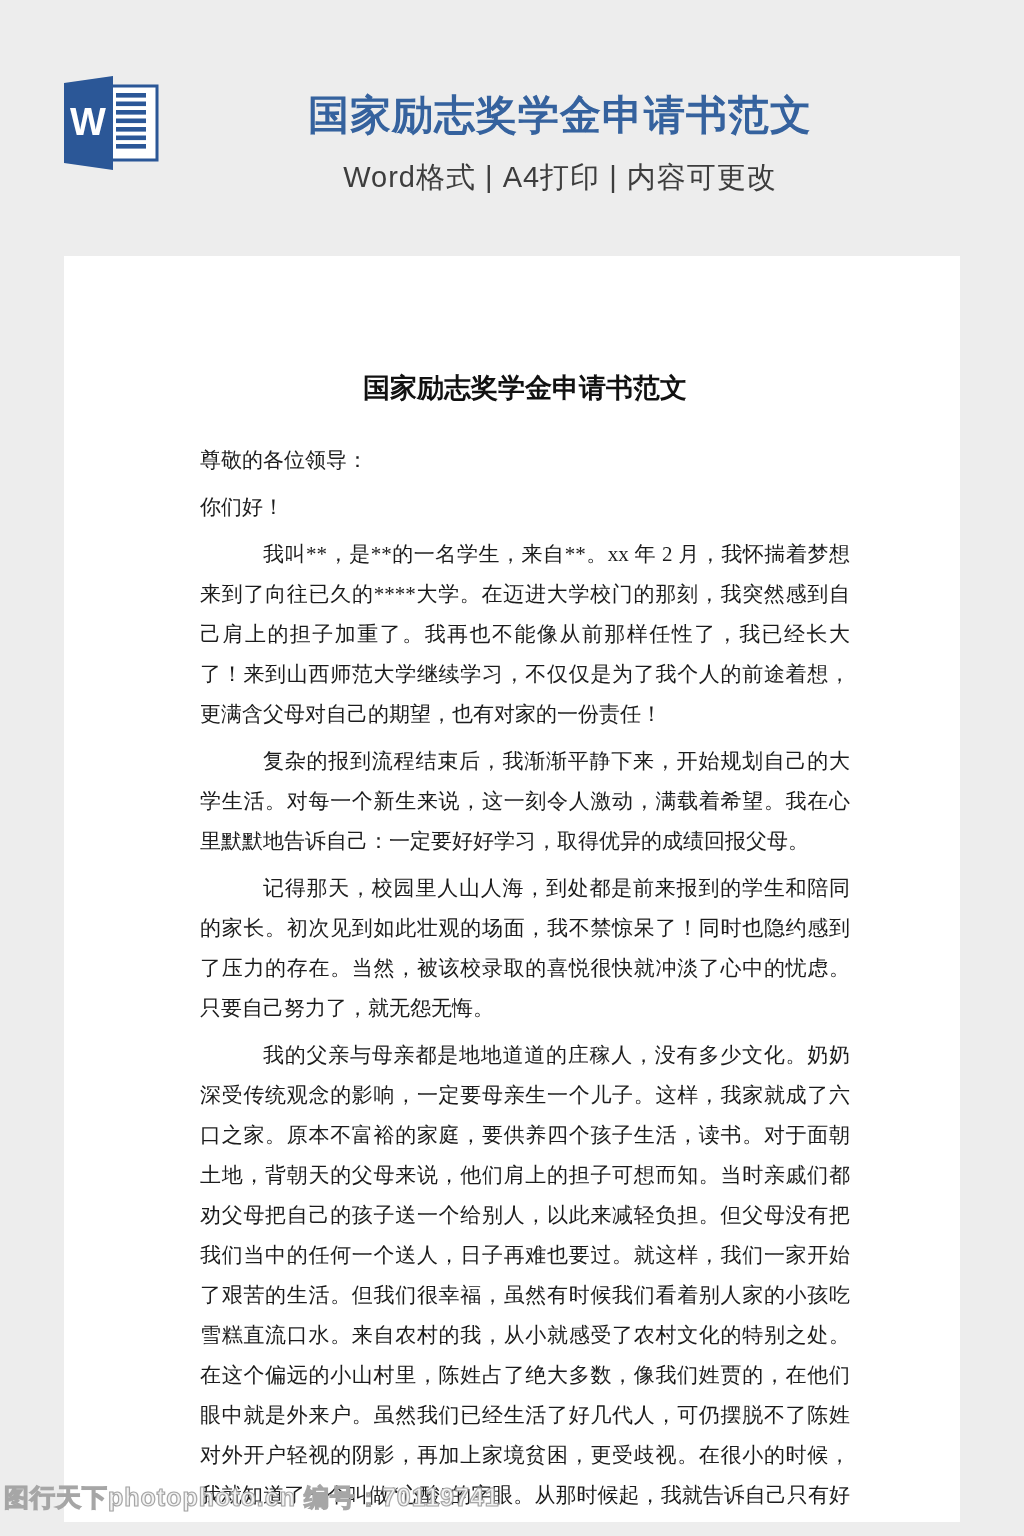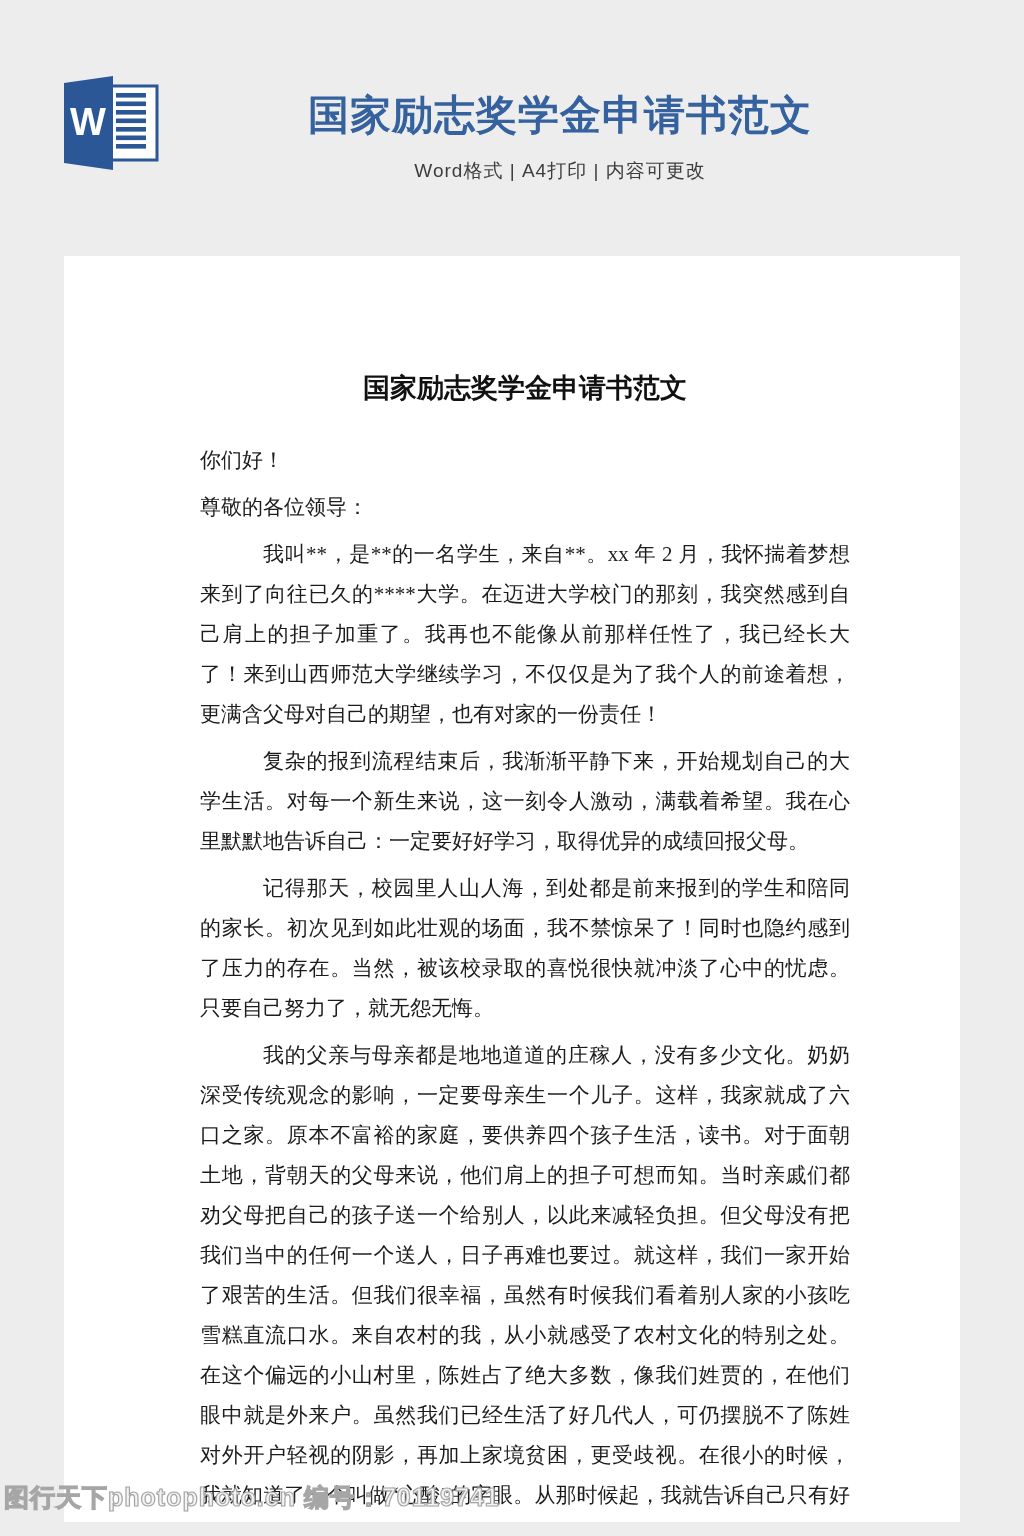--- a/index.html
+++ b/index.html
@@ -19,21 +19,21 @@
     width: 1024px; box-sizing: border-box; padding-left: 96px;
     text-align: center;
   }
   .hero-title {
     margin: 0;
     font-size: 41px; font-weight: 700; letter-spacing: 1px;
     color: #35629e;
   }
   .hero-subtitle {
     margin: 15px 0 12px 0;
-    font-size: 19px; font-weight: 500; letter-spacing: 1px;
+    font-size: 29px; font-weight: 500; letter-spacing: 1px;
     color: #3d3d3d;
   }
 
   
   .doc-page {
     position: absolute; left: 64px; top: 256px;
     width: 896px; height: 1266px;
     background: #ffffff;
     box-sizing: border-box;
     padding: 114px 110px 0 136px;
@@ -91,23 +91,23 @@
     <div class="hero-text">
       <h1 class="hero-title">国家励志奖学金申请书范文</h1>
       <p class="hero-subtitle">Word格式 | A4打印 | 内容可更改</p>
     </div>
   </header>
 
   <main class="doc-page">
     <h2 class="doc-title">国家励志奖学金申请书范文</h2>
     <div class="doc-body">
 
+        <p class="para">尊敬的各位领导：</p>
+
         <p class="para">你们好！</p>
-
-        <p class="para">尊敬的各位领导：</p>
 
         <p class="para indent">我叫**，是**的一名学生，来自**。xx 年 2 月，我怀揣着梦想来到了向往已久的****大学。在迈进大学校门的那刻，我突然感到自己肩上的担子加重了。我再也不能像从前那样任性了，我已经长大了！来到山西师范大学继续学习，不仅仅是为了我个人的前途着想，更满含父母对自己的期望，也有对家的一份责任！</p>
 
         <p class="para indent">复杂的报到流程结束后，我渐渐平静下来，开始规划自己的大学生活。对每一个新生来说，这一刻令人激动，满载着希望。我在心里默默地告诉自己：一定要好好学习，取得优异的成绩回报父母。</p>
 
         <p class="para indent">记得那天，校园里人山人海，到处都是前来报到的学生和陪同的家长。初次见到如此壮观的场面，我不禁惊呆了！同时也隐约感到了压力的存在。当然，被该校录取的喜悦很快就冲淡了心中的忧虑。只要自己努力了，就无怨无悔。</p>
 
         <p class="para indent">我的父亲与母亲都是地地道道的庄稼人，没有多少文化。奶奶深受传统观念的影响，一定要母亲生一个儿子。这样，我家就成了六口之家。原本不富裕的家庭，要供养四个孩子生活，读书。对于面朝土地，背朝天的父母来说，他们肩上的担子可想而知。当时亲戚们都劝父母把自己的孩子送一个给别人，以此来减轻负担。但父母没有把我们当中的任何一个送人，日子再难也要过。就这样，我们一家开始了艰苦的生活。但我们很幸福，虽然有时候我们看着别人家的小孩吃雪糕直流口水。来自农村的我，从小就感受了农村文化的特别之处。在这个偏远的小山村里，陈姓占了绝大多数，像我们姓贾的，在他们眼中就是外来户。虽然我们已经生活了好几代人，可仍摆脱不了陈姓对外开户轻视的阴影，再加上家境贫困，更受歧视。在很小的时候，我就知道了一个叫做“心酸”的字眼。从那时候起，我就告诉自己只有好好学习，才是唯一的出路。自己的付出终归得到了回报，看到父母欣慰的笑容，我更加高兴。他们是我学习的动力。</p>
 
       </div>

